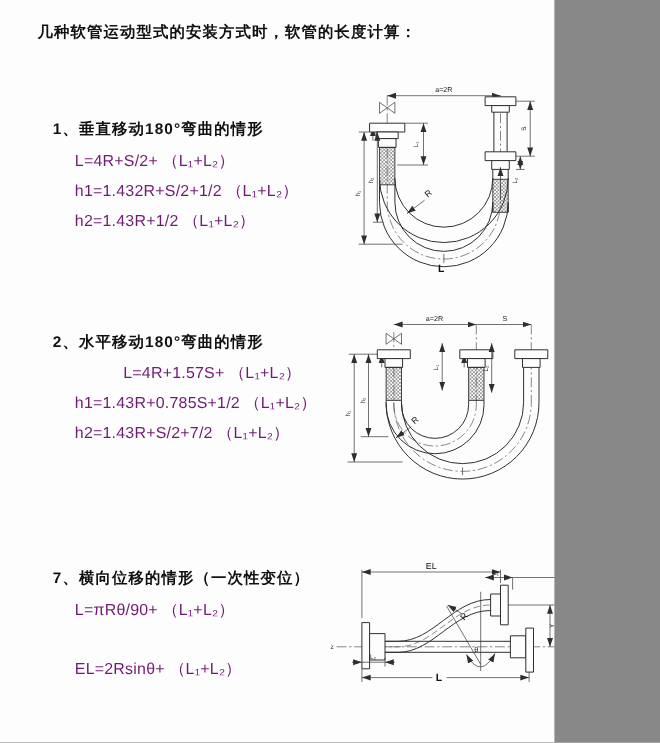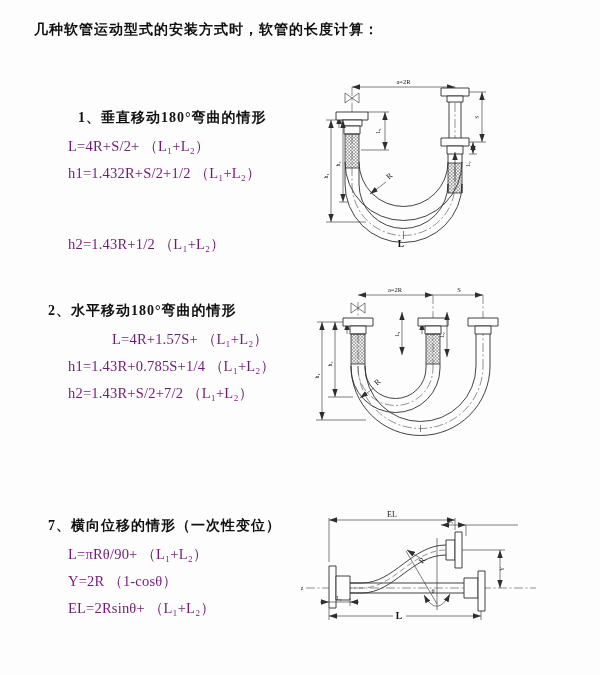--- a/index.html
+++ b/index.html
@@ -1,17 +1,17 @@
 <!DOCTYPE html>
 <html><head>
 <meta charset="utf-8">
 <style>
   html,body{margin:0;padding:0;background:#888;}
-  .page{width:600px;height:675px;position:relative;background:#fdfdfd;overflow:hidden;
-        font-family:Liberation Serif, serif;color:#111;}
+  .page{width:504px;height:675px;position:relative;background:#fdfdfd;overflow:hidden;
+        font-family:Liberation Sans, sans-serif;color:#111;}
   .title{position:absolute;left:34px;top:21px;font-size:14px;font-weight:bold;letter-spacing:1px;}
   .sec-heading{position:absolute;font-size:14px;font-weight:bold;letter-spacing:1px;}
   .formula{position:absolute;font-size:14.5px;font-weight:400;letter-spacing:0.2px;color:#701a75;}
   svg{position:absolute;overflow:visible;}
   svg line, svg path, svg rect, svg polygon{vector-effect:non-scaling-stroke;}
   .ln{stroke:#2e2e2e;stroke-width:0.9;fill:none;}
   .thin{stroke:#3a3a3a;stroke-width:0.65;fill:none;}
   .cl{stroke:#4a4a4a;stroke-width:0.6;fill:none;stroke-dasharray:9 2.5 2 2.5;}
   .dash{stroke:#4a4a4a;stroke-width:0.6;fill:none;stroke-dasharray:6 3;}
   .fit{fill:#fdfdfd;stroke:#2e2e2e;stroke-width:0.9;}
@@ -20,33 +20,32 @@
   .biglab{font-size:9.5px;font-weight:bold;fill:#111;}
   .medlab{font-size:8px;fill:#111;}
 </style>
 </head>
 <body>
 
 <div class="page">
 
   <div class="title">几种软管运动型式的安装方式时，软管的长度计算：</div>
 
-  <div class="sec-heading" style="left:48px;top:109px;margin-left:30px;">1、垂直移动180°弯曲的情形</div>
+  <div class="sec-heading" style="left:48px;top:109px;">1、垂直移动180°弯曲的情形</div>
   <div class="formula" style="left:68px;top:137px;">L=4R+S/2+ （L₁+L₂）</div>
   <div class="formula" style="left:68px;top:164px;">h1=1.432R+S/2+1/2 （L₁+L₂）</div>
-  <div class="formula" style="left:68px;top:191px;margin-top:44px;">h2=1.43R+1/2 （L₁+L₂）</div>
+  <div class="formula" style="left:68px;top:191px;">h2=1.43R+1/2 （L₁+L₂）</div>
 
   <div class="sec-heading" style="left:48px;top:302px;">2、水平移动180°弯曲的情形</div>
   <div class="formula" style="left:68px;top:330px;margin-left:44px;">L=4R+1.57S+ （L₁+L₂）</div>
-  <div class="formula" style="left:68px;top:357px;">h1=1.43R+0.785S+1/4 （L₁+L₂）</div>
+  <div class="formula" style="left:68px;top:357px;">h1=1.43R+0.785S+1/2 （L₁+L₂）</div>
   <div class="formula" style="left:68px;top:384px;">h2=1.43R+S/2+7/2 （L₁+L₂）</div>
 
   <div class="sec-heading" style="left:48px;top:517px;">7、横向位移的情形（一次性变位）</div>
   <div class="formula" style="left:68px;top:545px;">L=πRθ/90+ （L₁+L₂）</div>
-  <div class="formula" style="left:68px;top:572px;">Y=2R （1-cosθ）</div>
   <div class="formula" style="left:68px;top:599px;">EL=2Rsinθ+ （L₁+L₂）</div>
 
   <svg style="left:306px;top:64px;" width="285" height="200" viewBox="0 0 285 200">
     <defs>
       <marker id="ah1" markerUnits="userSpaceOnUse" markerWidth="9" markerHeight="7" refX="8" refY="3.5" orient="auto-start-reverse">
         <path d="M0,0.8 L8,3.5 L0,6.2 z" fill="#2e2e2e"></path>
       </marker>
       <pattern id="hz1" width="3.2" height="3.2" patternUnits="userSpaceOnUse">
         <path d="M0,0 l3.2,3.2 M3.2,0 l-3.2,3.2" stroke="#6a6a6a" stroke-width="0.55"></path>
       </pattern>

